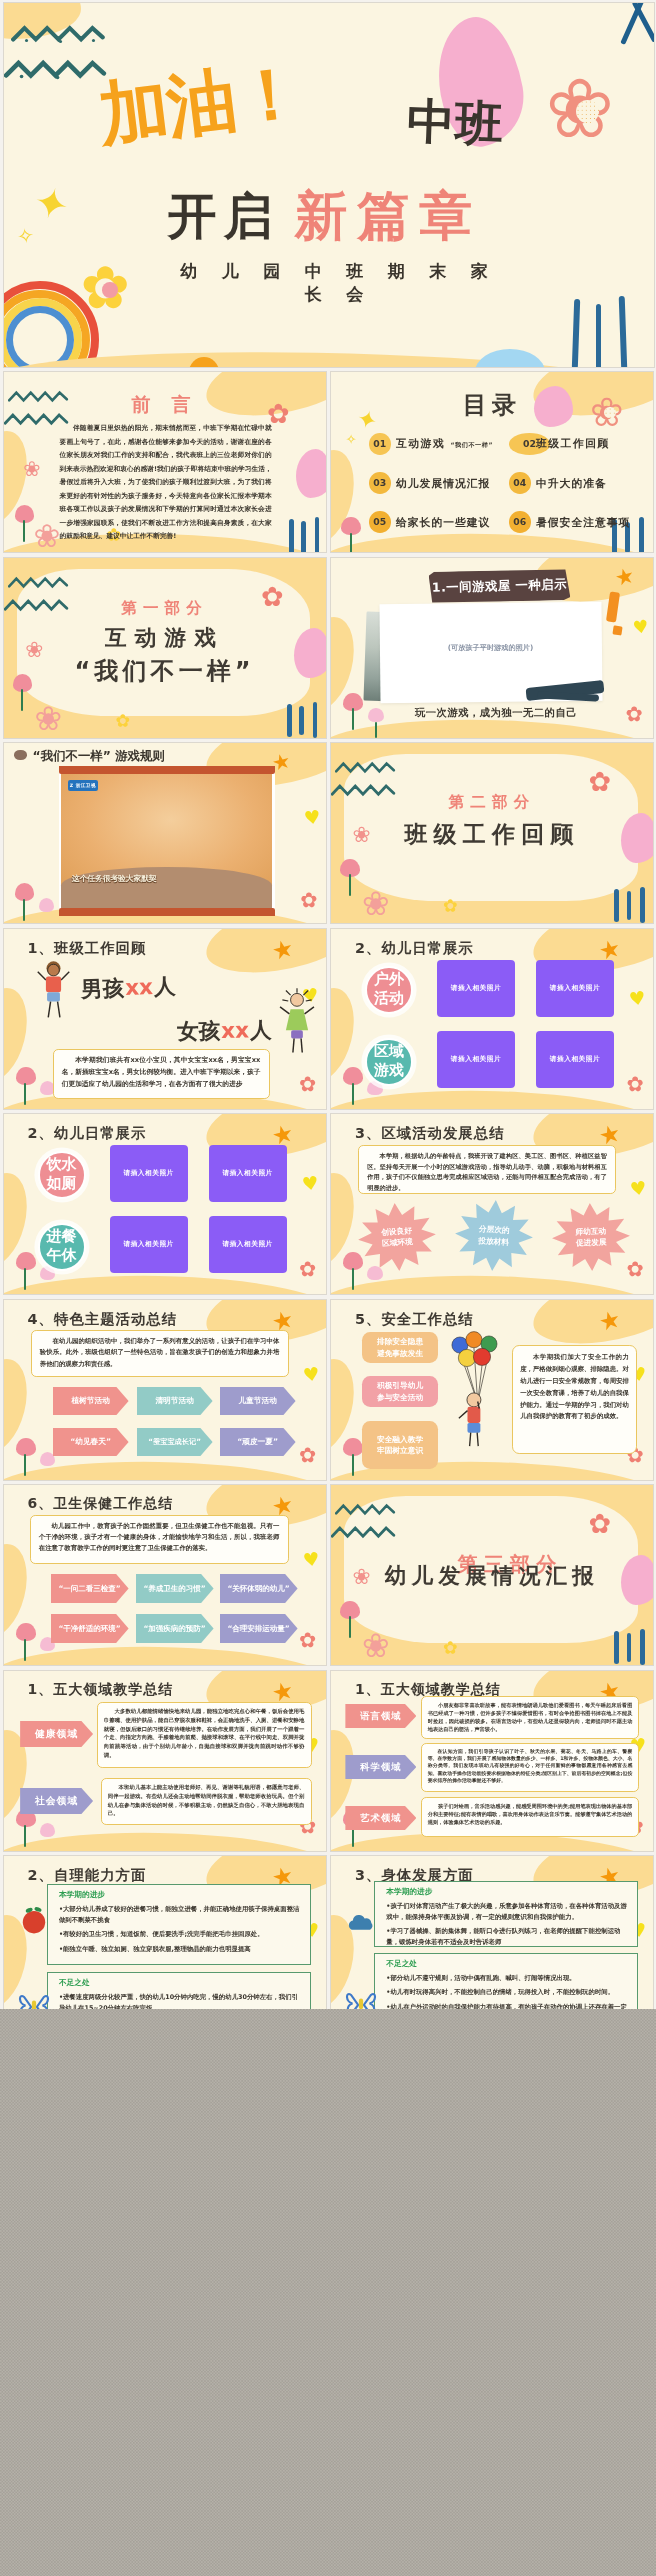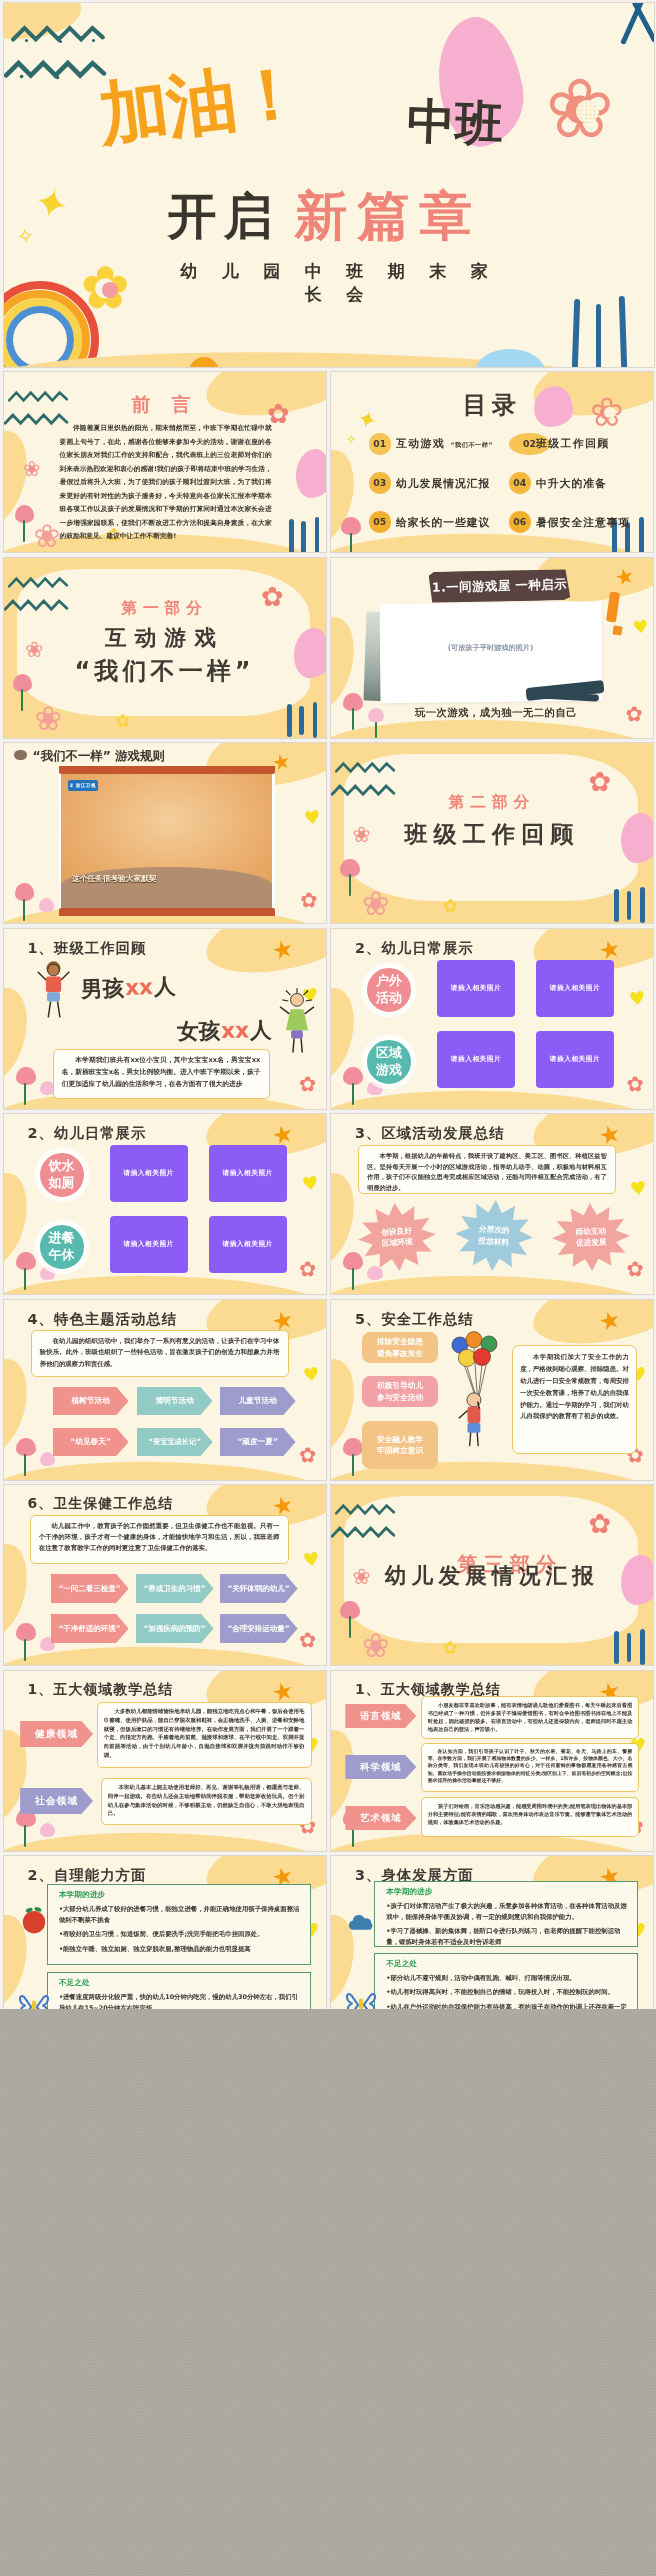--- a/index.html
+++ b/index.html
@@ -43,21 +43,21 @@
   .gbox .gh{color:#2E9E52;font-weight:800;font-size:7.7px;margin:1px 0 2.1px 0;}
   .gbox p.bl{margin:3.6px 0;font-size:6.4px;line-height:1.7;font-weight:600;color:#3B362E;}
   .pennant{position:absolute;clip-path:polygon(0 0,84% 0,100% 50%,84% 100%,0 100%);display:flex;align-items:center;justify-content:center;color:#fff;font-weight:800;}
   .pn-pink{background:#F0938D;} .pn-teal{background:#92CBC6;} .pn-purple{background:#9E9CCC;}
   .burst{position:absolute;display:flex;align-items:center;justify-content:center;text-align:center;color:#fff;font-weight:800;font-size:7.7px;line-height:1.45;
     clip-path:polygon(100% 50%,81.9% 58.5%,93.3% 75%,73.3% 73.3%,75% 93.3%,58.5% 81.9%,50% 100%,41.5% 81.9%,25% 93.3%,26.7% 73.3%,6.7% 75%,18.1% 58.5%,0% 50%,18.1% 41.5%,6.7% 25%,26.7% 26.7%,25% 6.7%,41.5% 18.1%,50% 0%,58.5% 18.1%,75% 6.7%,73.3% 26.7%,93.3% 25%,81.9% 41.5%);}
   .bu-pink{background:#F2A49E;} .bu-blue{background:#9FCBDC;}
   .pill{position:absolute;border-radius:8.2px;display:flex;align-items:center;justify-content:center;text-align:center;color:#fff;font-weight:800;font-size:7.7px;line-height:1.45;}
   .pl-orange{background:#F4C386;} .pl-pink{background:#F2A1A6;}
   .circle-cat{position:absolute;width:48px;height:48px;border-radius:50%;display:flex;align-items:center;justify-content:center;text-align:center;
-    color:#fff;font-weight:800;font-size:13px;line-height:1.3;border:2.1px solid #fff;box-shadow:0 0 0 3.6px rgba(255,255,255,.75);box-sizing:border-box;}
+    color:#fff;font-weight:800;font-size:15px;line-height:1.3;border:2.1px solid #fff;box-shadow:0 0 0 3.6px rgba(255,255,255,.75);box-sizing:border-box;font-family:Liberation Mono, monospace;}
   .cc-pink{background:#EE8E93;} .cc-teal{background:#58B9AE;}
   .ph{position:absolute;background:#8b5cf6;border-radius:4.1px;display:flex;align-items:center;justify-content:center;color:#fff;font-weight:800;font-size:6.7px;letter-spacing:0.5px;}
   .frame-in{position:absolute;inset:11.3px 15.5px 21.6px 13.4px;background:#FBF5E1;border-radius:62px 82px 72px 93px/36px 49px 33px 44px;}
   .sec-bg{background:#FBDB92;}
   .zig{position:absolute;}
   
   .vframe{position:absolute;background:#ffffff;}
   .v-top{position:absolute;left:0;right:0;top:0;height:7.7px;background:#C4552F;border-radius:0 0 2.1px 2.1px;}
   .v-main{position:absolute;left:2.6px;right:2.6px;top:7.7px;bottom:20.6px;background:radial-gradient(ellipse at 52% 38%,#F4CE9C 0%,#EBB070 55%,#DE9D55 100%);}
   .v-band{position:absolute;left:2.6px;right:2.6px;bottom:7.7px;height:41px;background:#B38D6F;border-radius:50% 50% 0 0/18.5px 18.5px 0 0;}

